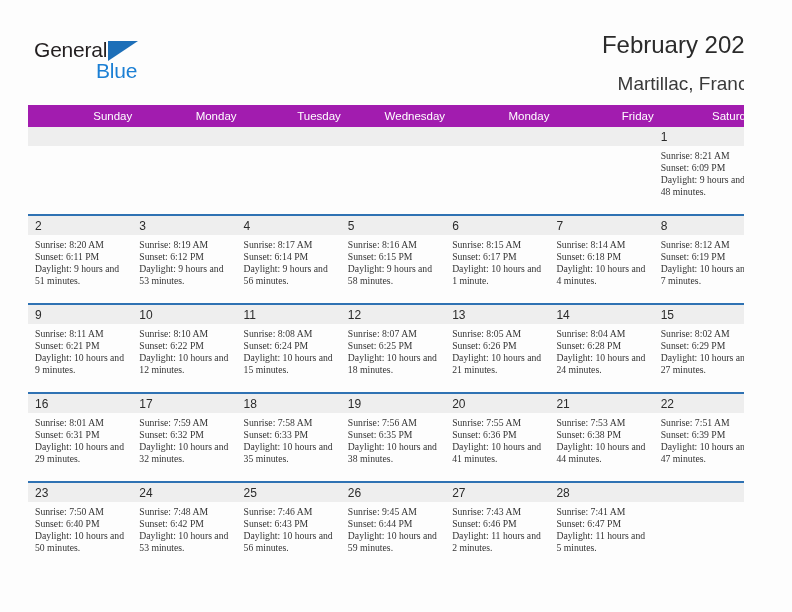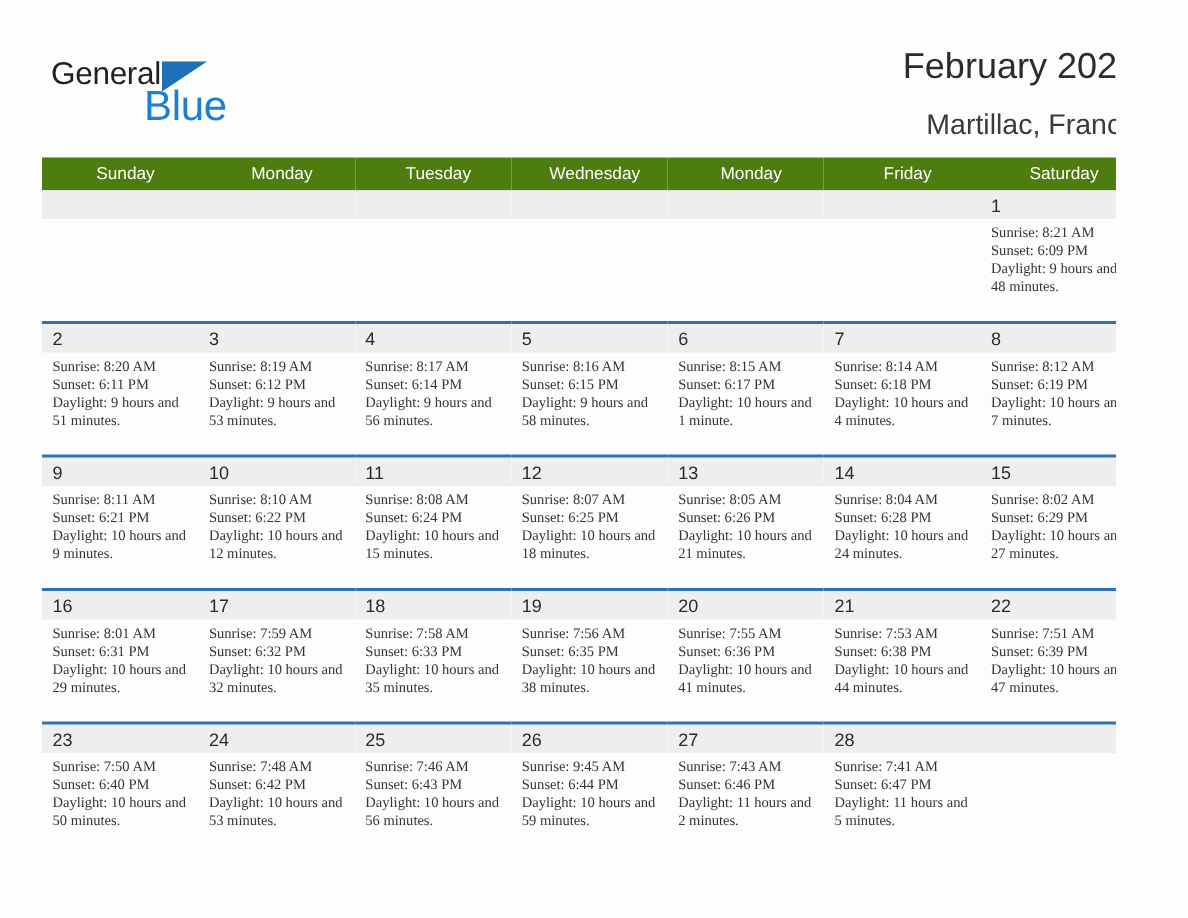--- a/index.html
+++ b/index.html
@@ -39,21 +39,21 @@
   .logo-tri {
     position: absolute;
     left: 74px; top: 3px;
     width: 0; height: 0;
     border-left: 30px solid #1d6fb8;
     border-bottom: 20px solid transparent;
   }
   .logo-blue {
     position: absolute;
     left: 62px; top: 21px;
-    font-size: 28px;
+    font-size: 21px;
     color: #1b7fd4;
     letter-spacing: -0.2px;
     line-height: 24px;
   }
   .title {
     position: absolute;
     right: 0; top: 0;
     text-align: right;
     font-size: 24px;
     color: #2b2b2b;
@@ -73,25 +73,25 @@
 
   
   .cal {
     position: absolute;
     left: 28px; top: 105px;
     width: 730px;
     border-collapse: collapse;
     table-layout: fixed;
   }
   .cal th {
-    background: #4d7c0f;
+    background: #a21caf;
     color: #ffffff;
     font-size: 11.5px;
     font-weight: normal;
-    text-align: center;
+    text-align: right;
     padding: 5px 0 5px 7px;
     height: 21px;
     line-height: 12px;
     border: 0;
   }
   .cal td {
     width: 104.28px;
     vertical-align: top;
     padding: 0;
     border: 0;

